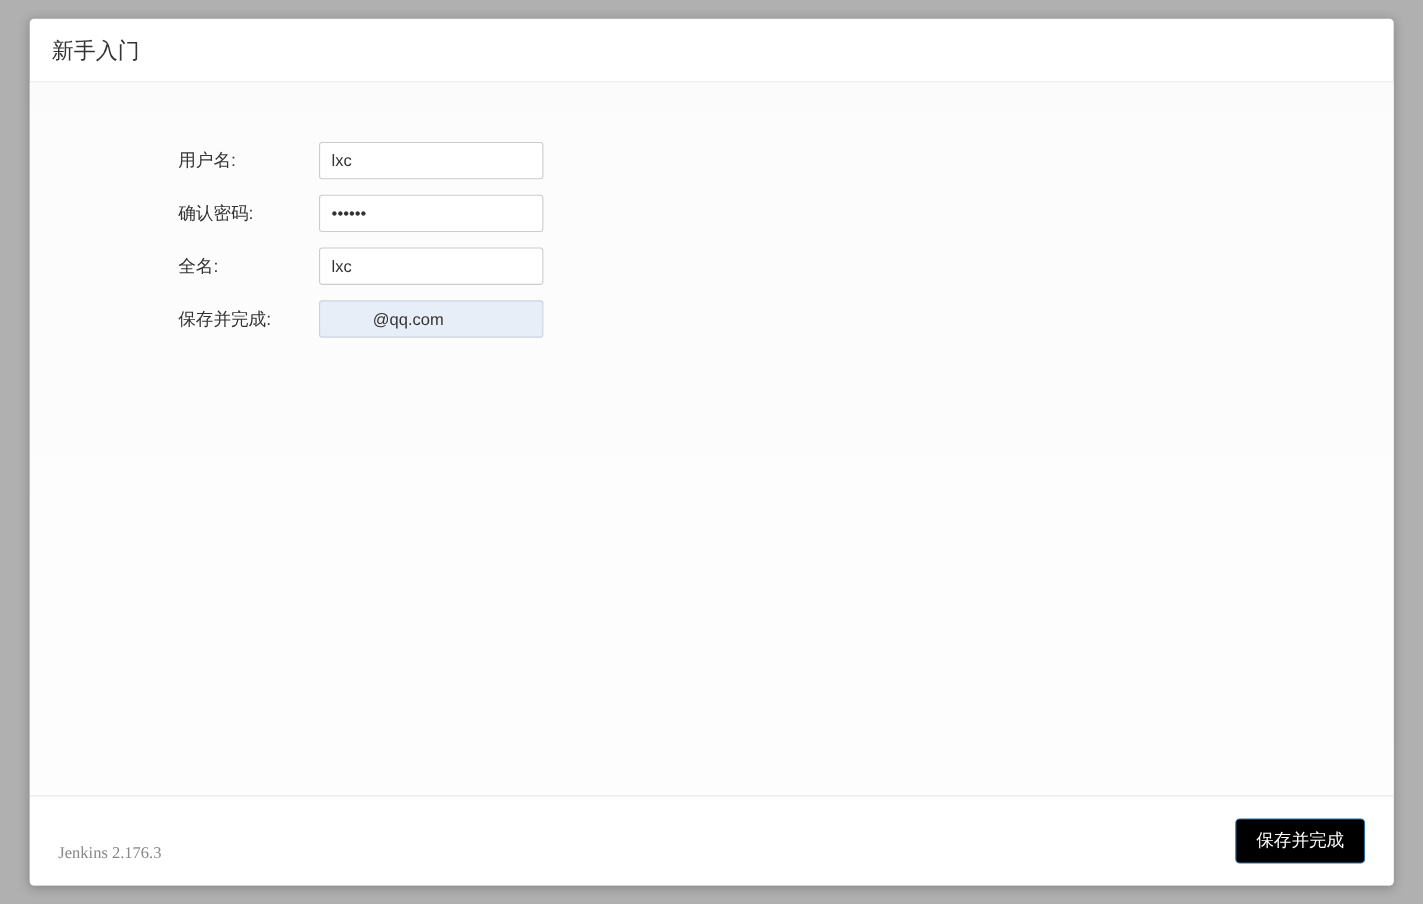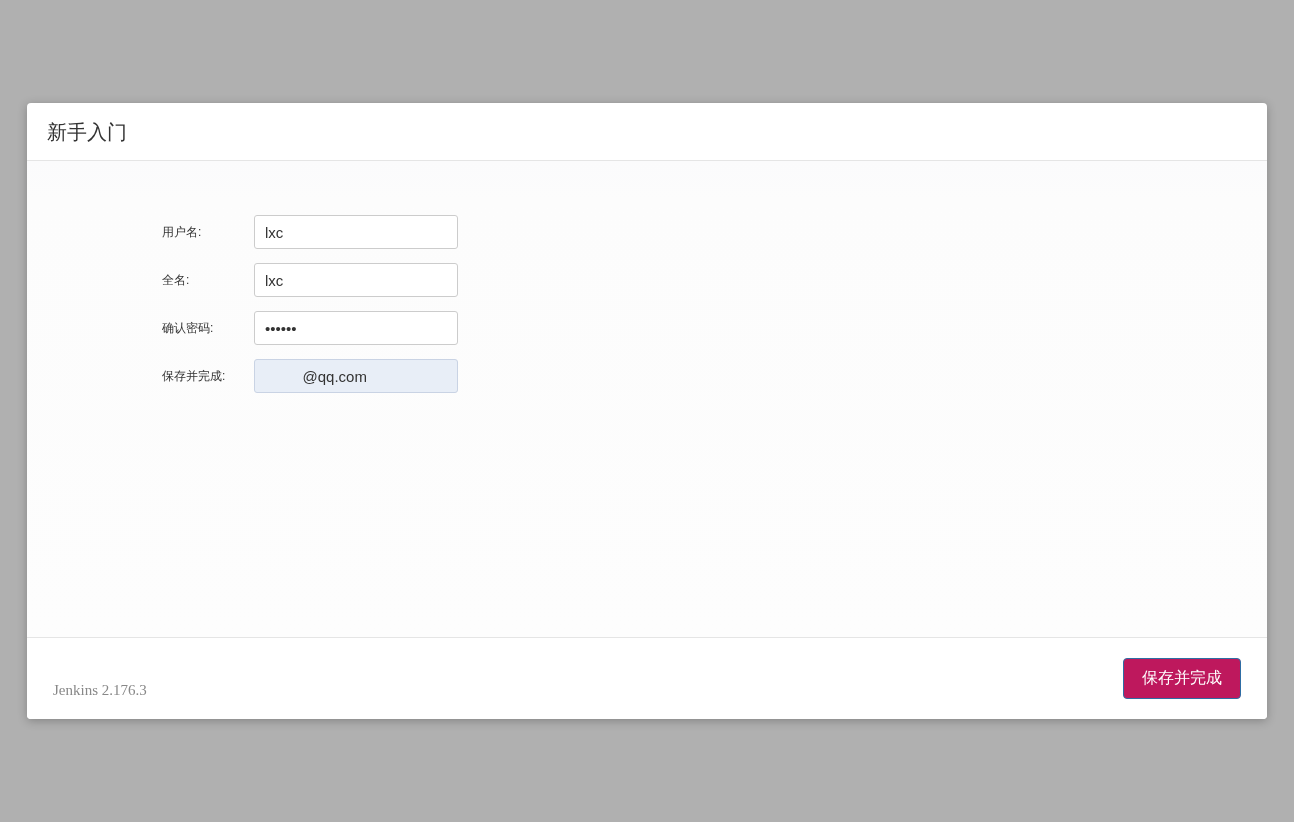--- a/index.html
+++ b/index.html
@@ -12,21 +12,21 @@
       background: #b0b0b0;
       width: 1294px;
       height: 822px;
       overflow: hidden;
       display: flex;
       align-items: center;
       justify-content: center;
     }
     .dialog {
       width: 1240px;
-      height: 616px;
+      height: 788px;
       background: #ffffff;
       border-radius: 4px;
       box-shadow: 0 2px 10px rgba(0,0,0,0.25);
       display: flex;
       flex-direction: column;
       overflow: hidden;
       position: relative;
     }
     .dialog-header {
       padding: 16px 20px 14px 20px;
@@ -52,36 +52,37 @@
       margin-bottom: 32px;
       letter-spacing: 0px;
       line-height: 1.15;
     }
     .form-table {
       border-collapse: separate;
       border-spacing: 0 14px;
     }
     .form-table td.label-cell {
       color: #333;
-      font-size: 12px;
+      font-size: 16px;
       padding-right: 14px;
       vertical-align: middle;
       white-space: nowrap;
       min-width: 92px;
     }
     .text-input {
       width: 204px;
       height: 34px;
       border: 1px solid #ccc;
       border-radius: 3px;
       padding: 4px 10px;
       font-size: 15px;
       color: #333;
       background: #fff;
       outline: none;
+      margin-left: 30px;
     }
     .text-input.highlight {
       background: #e8eef7;
       border: 1px solid #c9d3e4;
     }
     .dialog-footer {
       border-top: 1px solid #e5e5e5;
       padding: 20px 26px 20px 26px;
       display: flex;
       align-items: flex-end;
@@ -98,21 +99,21 @@
     .btn-link {
       background: none;
       border: none;
       color: #337ab7;
       font-size: 16px;
       cursor: pointer;
       padding: 8px 14px;
       font-family: inherit;
     }
     .btn-primary {
-      background: #be185d;
+      background: #000000;
       border: 1px solid #2e6da4;
       color: #fff;
       font-size: 16px;
       padding: 9px 18px;
       border-radius: 4px;
       cursor: pointer;
       font-family: inherit;
       margin-left: 10px;
     }
   </style>
@@ -130,29 +131,29 @@
 
       <table class="form-table">
         <tbody>
             <tr>
           <td class="label-cell">用户名:</td>
           <td>
             <input class="text-input" type="text" value="lxc" style="">
           </td>
         </tr>
         <tr>
+          <td class="label-cell">确认密码:</td>
+          <td>
+            <input class="text-input" type="password" value="••••••" style="">
+          </td>
+        </tr>
+        <tr>
           <td class="label-cell">全名:</td>
           <td>
             <input class="text-input" type="text" value="lxc" style="">
-          </td>
-        </tr>
-        <tr>
-          <td class="label-cell">确认密码:</td>
-          <td>
-            <input class="text-input" type="password" value="••••••" style="">
           </td>
         </tr>
         <tr>
           <td class="label-cell">保存并完成:</td>
           <td>
             <input class="text-input highlight" type="text" value="         @qq.com" style="">
           </td>
         </tr>
       </tbody>
         </table>

